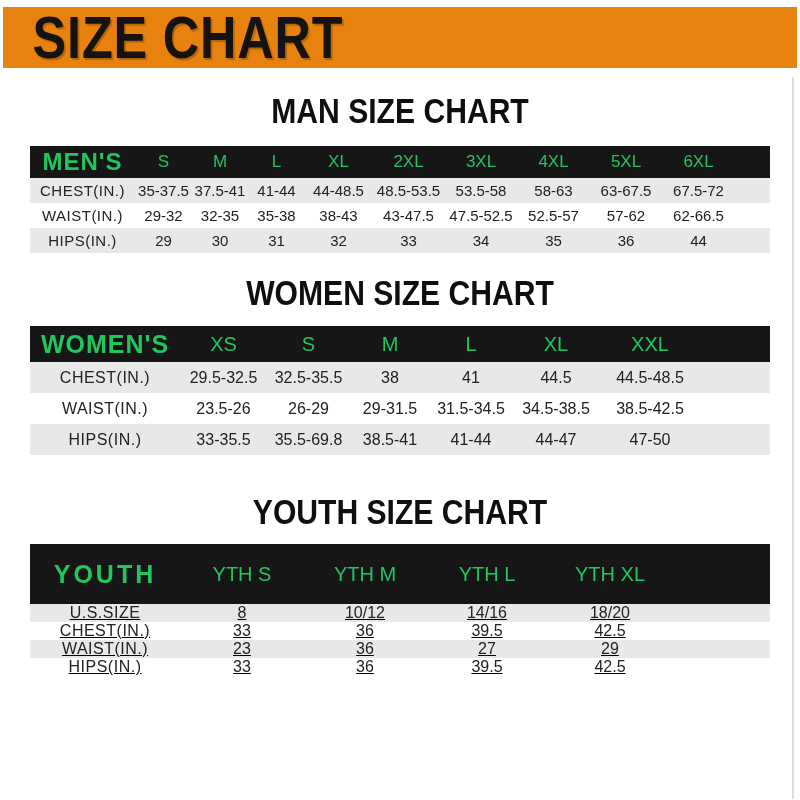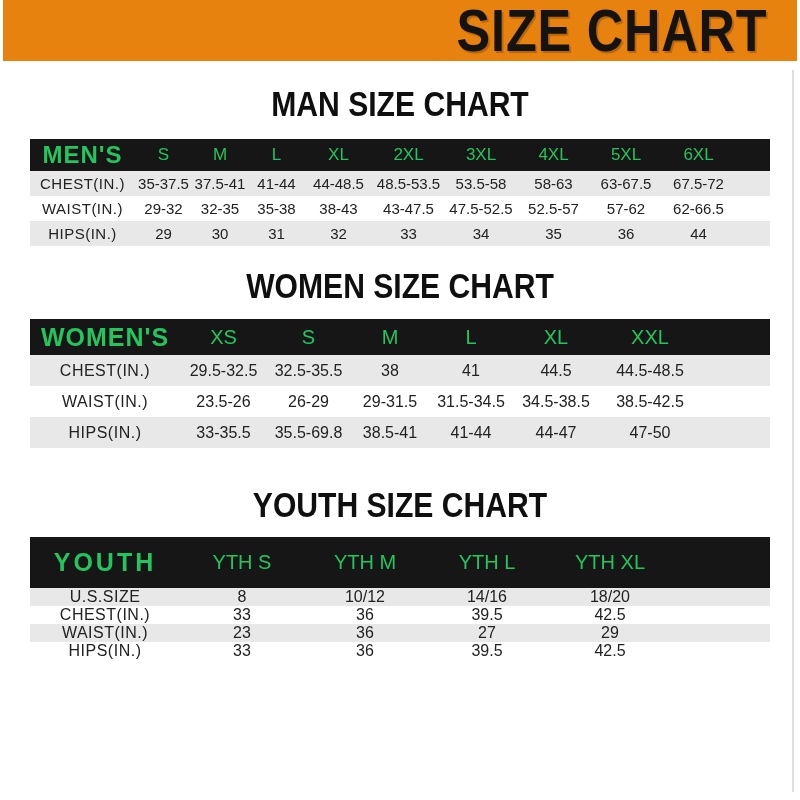--- a/index.html
+++ b/index.html
@@ -4,22 +4,22 @@
 <style>
   * { margin:0; padding:0; box-sizing:border-box; }
   html,body { width:800px; height:800px; background:#ffffff; overflow:hidden;
               font-family:"Liberation Sans", sans-serif; }
   .page { position:relative; width:800px; height:800px; background:#fff; }
   .page::after { 
     content:""; position:absolute; top:70px; right:6px; bottom:8px; width:2px;
     background:#dedede; }
 
   
-  .banner { margin:0 3px 0 3px; height:61px; background:#E8820F;
-            display:flex; align-items:center; justify-content:flex-end; }
+  .banner { margin:7px 3px 0 3px; height:61px; background:#E8820F;
+            display:flex; align-items:center; justify-content:flex-start; }
   .banner-title { display:inline-block; font-size:60px; font-weight:bold;
                   color:#151310; line-height:1; letter-spacing:1px;
                   transform:scaleX(0.84); white-space:nowrap;
                   text-shadow:2px 2px 1px rgba(90,45,0,0.35); }
 
   
   .section-title { text-align:center; font-weight:bold; color:#0f0f0f;
                    font-size:35px; line-height:34px; transform:scaleX(0.86);
                    white-space:nowrap; }
   .title-men   { margin-top:26px; }
@@ -46,22 +46,22 @@
   .t-men  .label-head { font-size:24px; }
   .t-men  .size-head  { font-size:17px; }
 
   .t-women { margin-top:16px; font-size:16px; }
   .t-women thead tr { height:36px; }
   .t-women tbody tr { height:31px; }
   .t-women .label-head { font-size:25px; }
   .t-women .size-head  { font-size:20px; }
 
   .t-youth { margin-top:15px; font-size:16px; }
-  .t-youth thead tr { height:51px; }
-  .t-youth tbody tr { height:14px; }
+  .t-youth thead tr { height:60px; }
+  .t-youth tbody tr { height:14px;text-decoration:underline; }
   .t-youth .label-head { font-size:25px; letter-spacing:3px; }
   .t-youth .size-head  { font-size:20px; }
 
   
   .disclaimer { margin:21px 0 0 30px; }
   .disclaimer p { color:#A3302A; font-size:23px; font-weight:bold;
                   line-height:30px; transform:scaleX(0.81);
                   transform-origin:left center; white-space:nowrap; }
 </style>
 </head>

